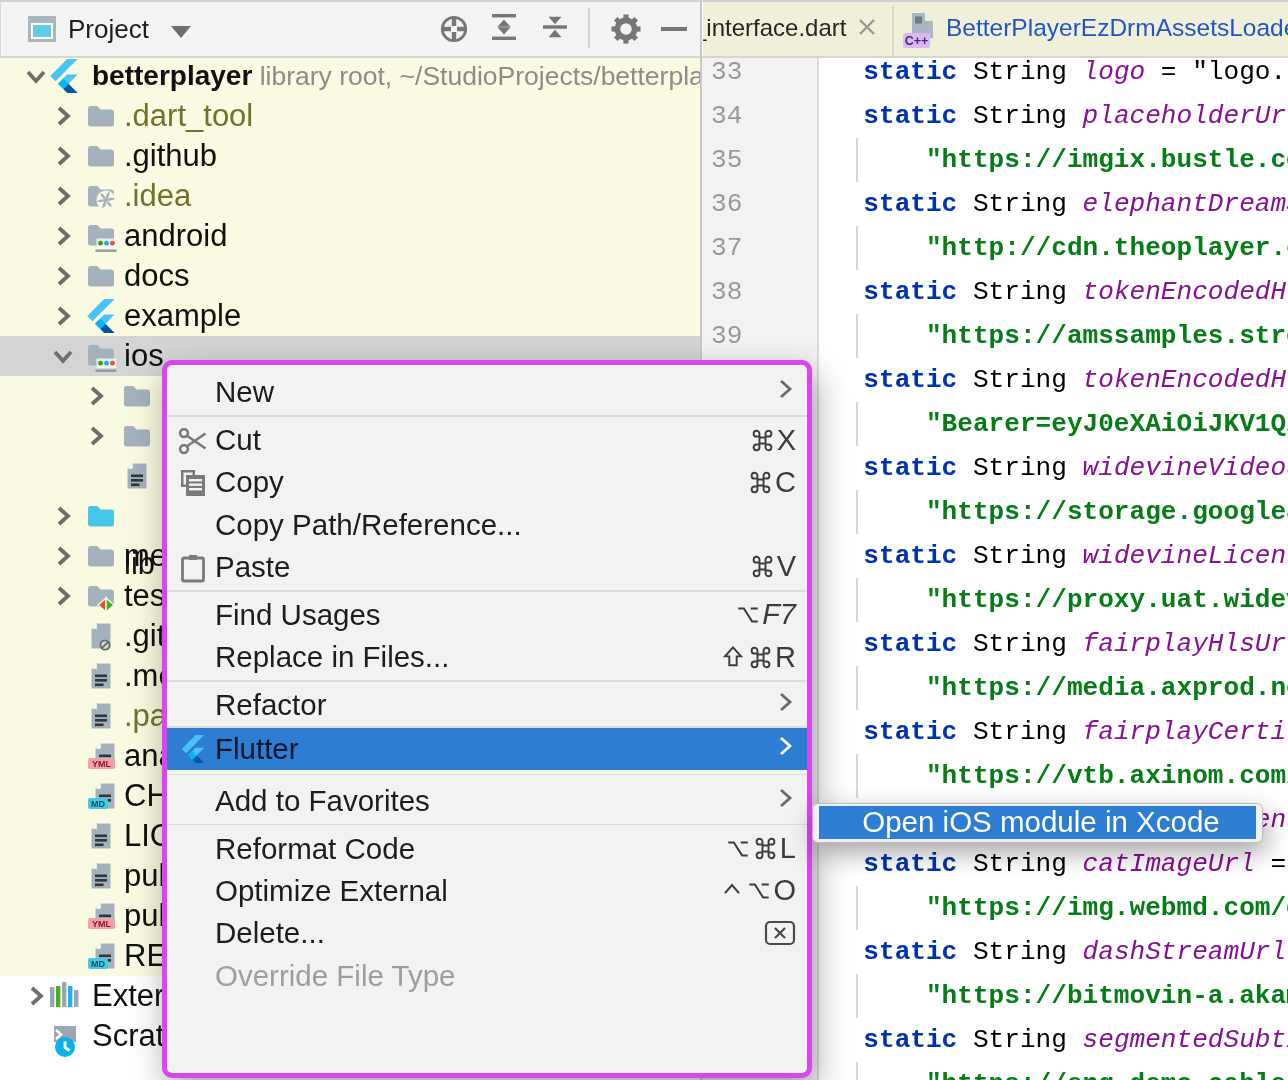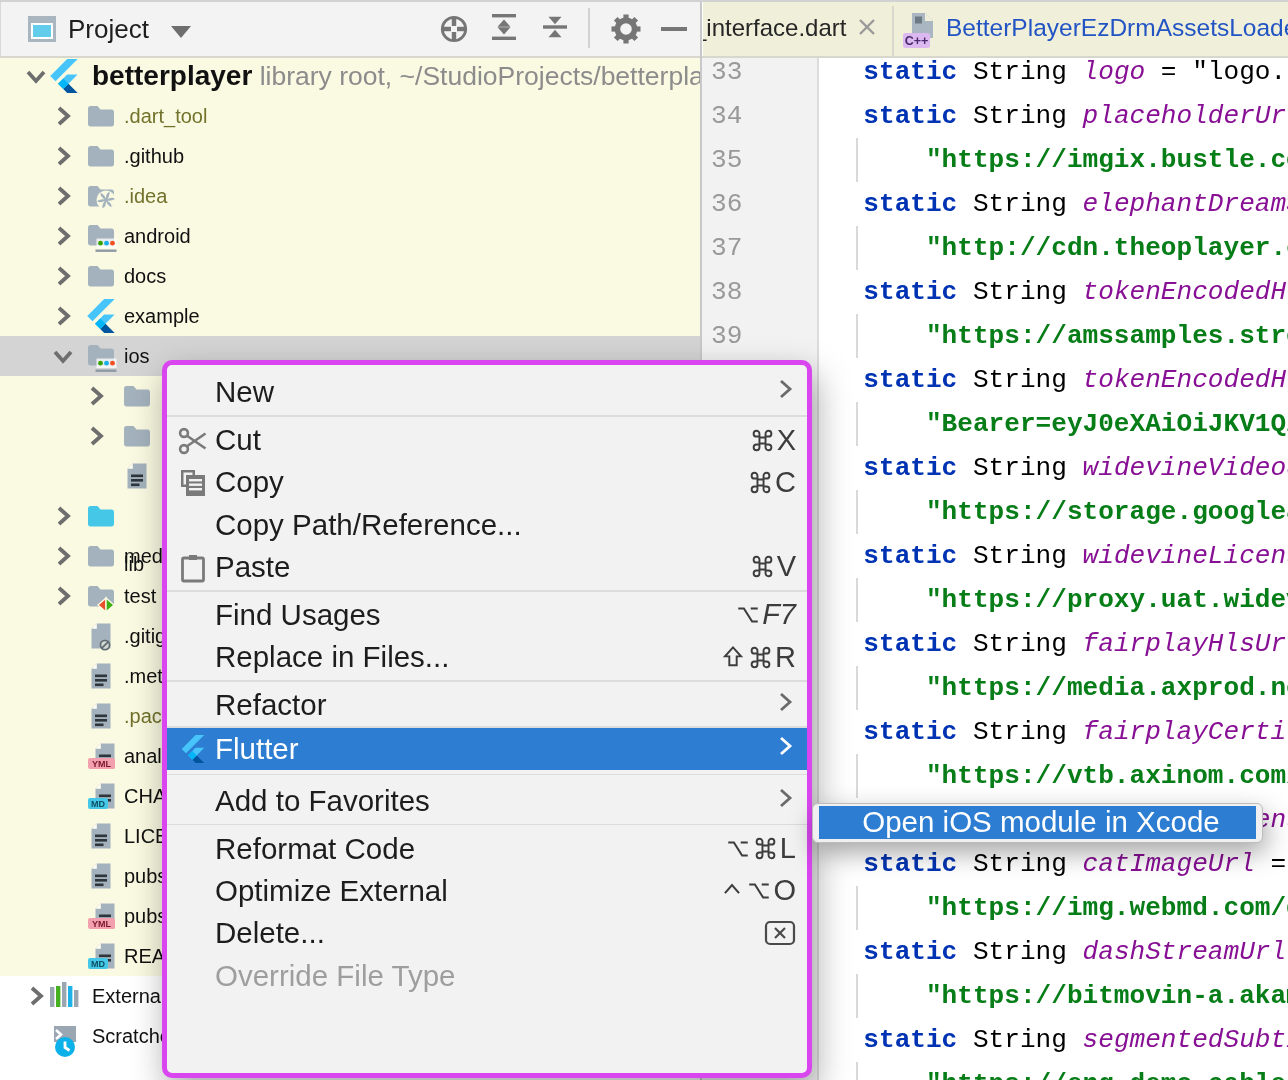--- a/index.html
+++ b/index.html
@@ -9,21 +9,21 @@
   #toolbar{left:0;top:2px;width:701px;height:54px;background:#f3f3f3;border-left:1px solid #d8d8d8;box-sizing:border-box;}
   #tabbar{left:703px;top:2px;width:585px;height:54px;background:#f0f0da;}
   #hline{left:0;top:56px;width:1288px;height:2px;background:#d7d7cd;}
   #tree-bg{left:0;top:58px;width:700px;height:1022px;background:#ffffff;}
   #tree-yellow{left:0;top:58px;width:700px;height:918px;background:#fafae2;}
   #selrow{left:0;top:336px;width:700px;height:40px;background:#d4d4d4;}
   #vsep{left:700px;top:2px;width:2px;height:1078px;background:#c8c8c8;}
   #gutter{left:702px;top:58px;width:115px;height:1022px;background:#f2f2f2;border-right:2px solid #dcdcdc;box-sizing:content-box;}
   #codearea{left:819px;top:58px;width:469px;height:1022px;background:#ffffff;overflow:hidden;}
   
-  .trowtxt{font-size:20px;color:#111;}
+  .trowtxt{font-size:31px;color:#111;}
   .olive{color:#72722c;}
   .graytxt{color:#8c8c8c;}
   
   .lnum{position:absolute;font-family:"Liberation Mono",monospace;font-size:26.1px;color:#999999;line-height:44px;height:44px;}
   
   .cline{position:absolute;left:0;font-family:"Liberation Mono",monospace;font-size:26.1px;line-height:44px;height:44px;white-space:pre;}
   .kw{color:#0033b3;font-weight:bold;}
   .nm{color:#871094;font-style:italic;}
   .st{color:#067d17;font-weight:bold;}
   .guide{position:absolute;width:2px;background:#d9d9d9;}
@@ -31,21 +31,21 @@
   #menu{left:162px;top:360px;width:650px;height:718px;background:#f2f2f2;border:5px solid #d946ef;
         border-radius:10px;box-sizing:border-box;box-shadow:4px 14px 34px rgba(0,0,0,0.35);padding-top:6px;}
   .mi{position:relative;height:42.3px;display:flex;align-items:center;font-size:29.5px;color:#1d1d1d;}
   .mi .txt{position:absolute;left:48px;white-space:pre;}
   .mi .sc{position:absolute;right:11px;display:flex;align-items:center;color:#3c3c3c;}
   .mi .arr{position:absolute;right:12px;}
   .mi .ic{position:absolute;left:11px;width:28px;height:28px;}
   .msep{height:5.6px;position:relative;}
   .msep.s3{height:1.4px;}.msep.s8{height:9.8px;}.msep.s3:after{top:0px;}.msep.s8:after{top:4.2px;}
   .msep:after{content:"";position:absolute;left:0;right:0;top:2.1px;height:1.4px;background:#dcdcdc;}
-  .mi.hl{background:#2d7dd2;color:#ffffff;}
+  .mi.hl{background:#2d7dd2;color:#0f172a;}
   .mi.dis{color:#9e9e9e;}
   
   #submenu{left:812px;top:803px;width:451px;height:40px;background:#f0f0f0;border:1px solid #bcbcbc;
      border-radius:6px;box-sizing:border-box;box-shadow:3px 10px 26px rgba(0,0,0,0.35);padding:1.5px 6px;}
   #submenu .bar{width:100%;height:33.5px;text-indent:7px;background:#2d7dd2;display:flex;align-items:center;justify-content:center;
      color:#fff;font-size:29.5px;}
 </style></head>
 <body>
 <div class="abs" id="tree-bg"></div>
 <div class="abs" id="tree-yellow"></div>

